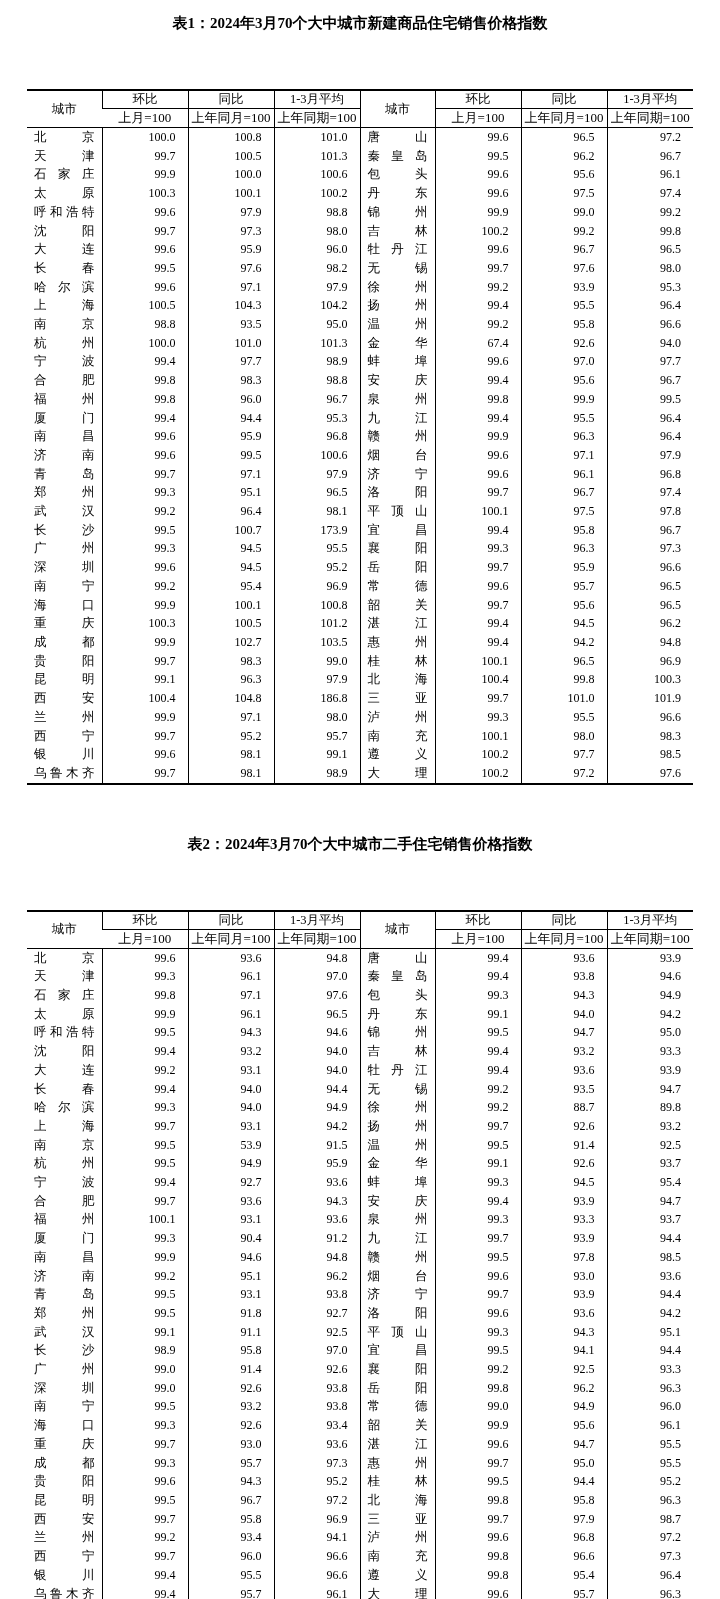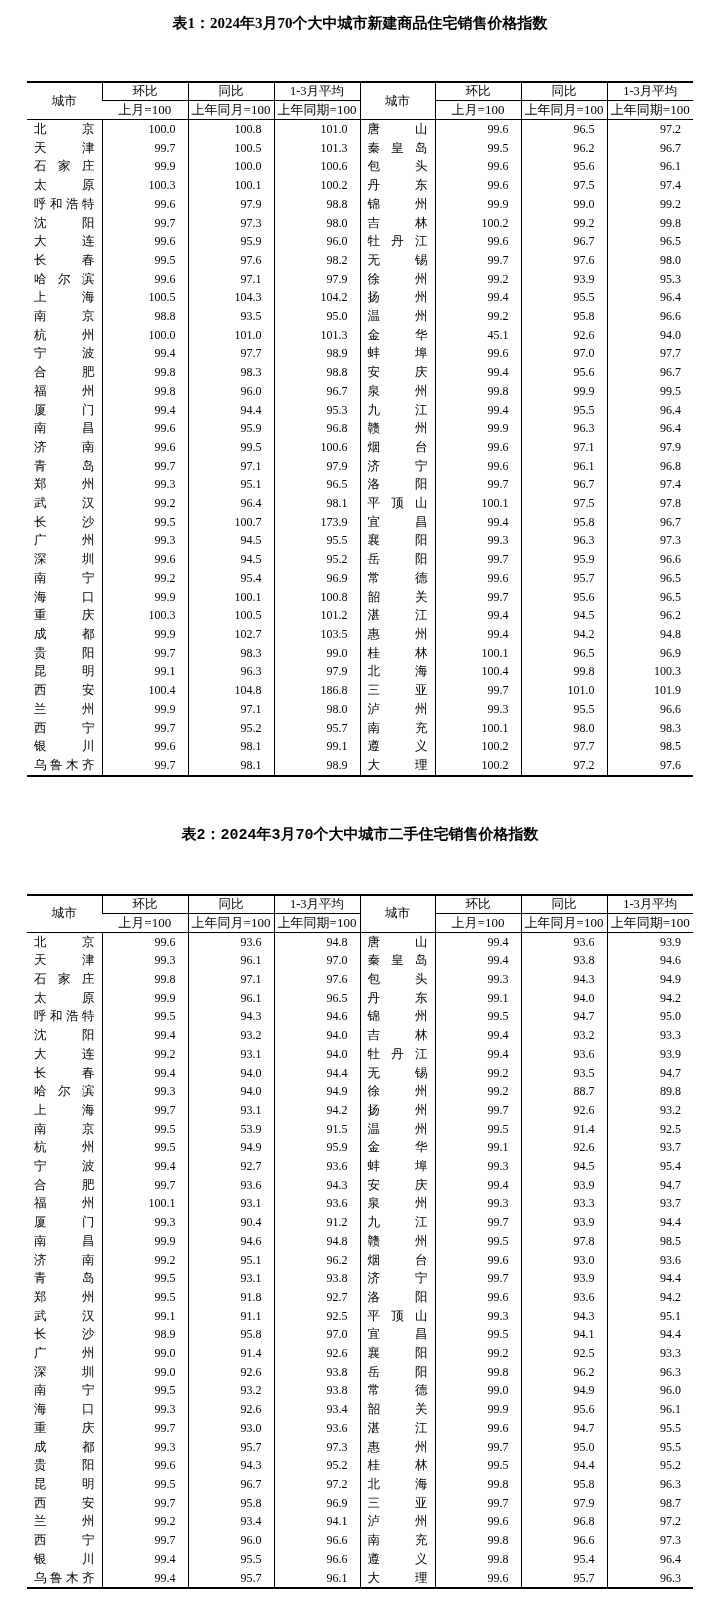--- a/index.html
+++ b/index.html
@@ -3,24 +3,24 @@
 <meta charset="utf-8">
 <style>
   html,body{margin:0;padding:0;}
   body{
     width:720px;height:1599px;background:#ffffff;color:#000000;
     font-family:"Liberation Serif","DejaVu Serif",serif;
     overflow:hidden;
   }
   .doc-title{
     text-align:center;font-size:15px;font-weight:bold;
-    margin:0;padding:4px;line-height:22px;
+    margin:0;padding:12px;line-height:22px;
   }
   #title1{padding-top:12px;}
-  #title2{padding-top:48px;font-family:Liberation Mono, monospace;}
+  #title2{padding-top:48px;}
   table.idx{
     border-collapse:collapse;table-layout:fixed;
     margin:43px 2px 0 27px;width:666px;
     border-top:2px solid #000;border-bottom:2px solid #000;
     font-size:12px;
   }
   table.idx td,table.idx th{
     padding:0;font-weight:normal;vertical-align:middle;
     border-left:1px solid #000;
     overflow:hidden;white-space:nowrap;
@@ -183,21 +183,21 @@
         <td class="num">99.2</td>
         <td class="num">95.8</td>
         <td class="num">96.6</td>
       </tr>
       <tr>
         <td class="city">杭州</td>
         <td class="num">100.0</td>
         <td class="num">101.0</td>
         <td class="num">101.3</td>
         <td class="city">金华</td>
-        <td class="num">45.1</td>
+        <td class="num">67.4</td>
         <td class="num">92.6</td>
         <td class="num">94.0</td>
       </tr>
       <tr>
         <td class="city">宁波</td>
         <td class="num">99.4</td>
         <td class="num">97.7</td>
         <td class="num">98.9</td>
         <td class="city">蚌埠</td>
         <td class="num">99.6</td>

